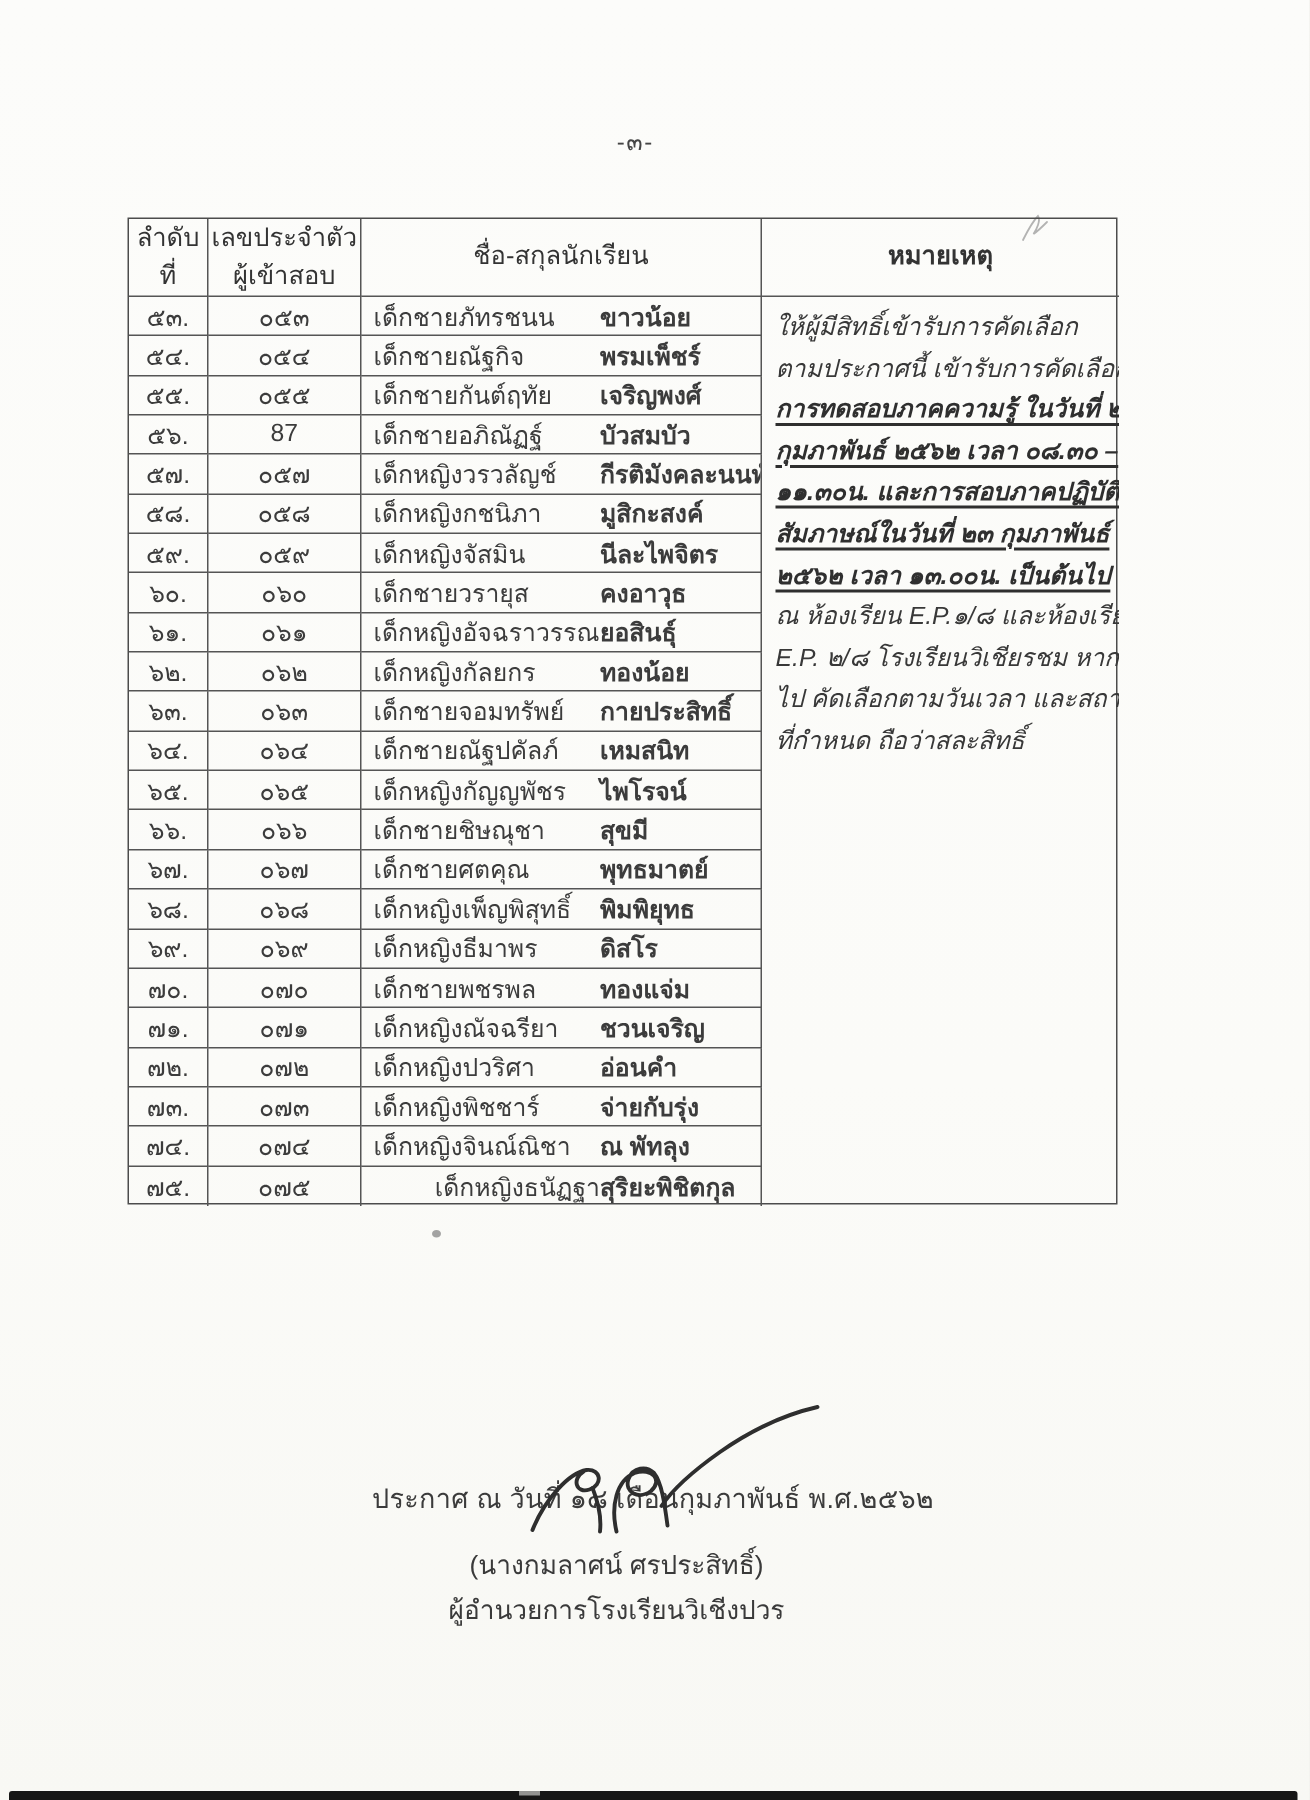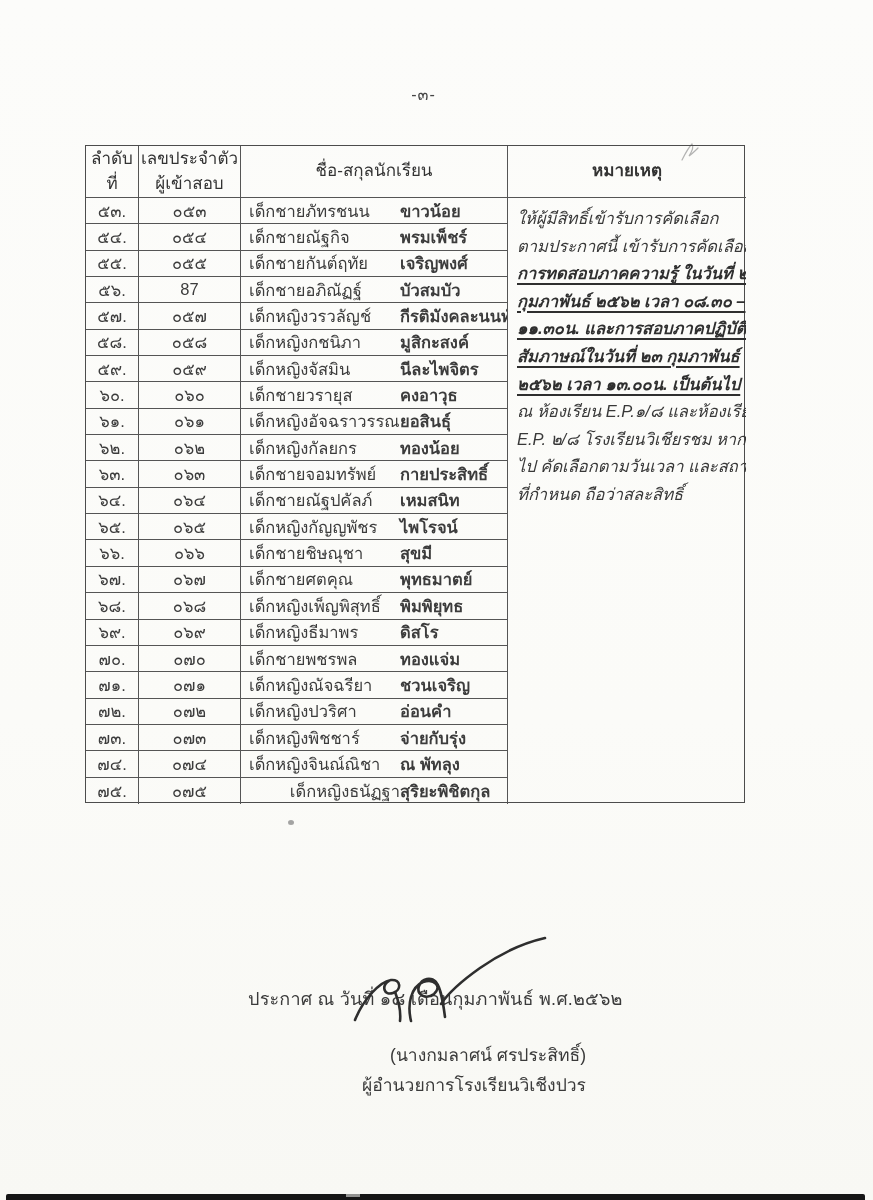--- a/index.html
+++ b/index.html
@@ -64,21 +64,21 @@
     text-underline-offset:4px;
   }
   
   .announce{
     position:absolute;left:248px;top:936px;
     font-size:18px;color:#3b3b3b;letter-spacing:.2px;margin-top:48px;
   }
   .sig-wrap{position:absolute;left:345px;top:930px;width:215px;height:102px;}
   .signer{
     position:absolute;left:236px;top:1028px;width:350px;
-    text-align:right;font-size:17.5px;color:#3a3a3a;line-height:30px;margin-top:12px;
+    text-align:center;font-size:17.5px;color:#3a3a3a;line-height:30px;
   }
   
   .artifact-squiggle{position:absolute;left:676px;top:140px;width:26px;height:26px;opacity:.75;}
   .artifact-dot{
     position:absolute;left:288px;top:820px;width:6px;height:5px;border-radius:50%;
     background:#868686;opacity:.75;
   }
   .scan-edge{
     position:absolute;left:6px;right:8px;bottom:0;height:6px;
     background:#161616;border-radius:2px 2px 0 0;

